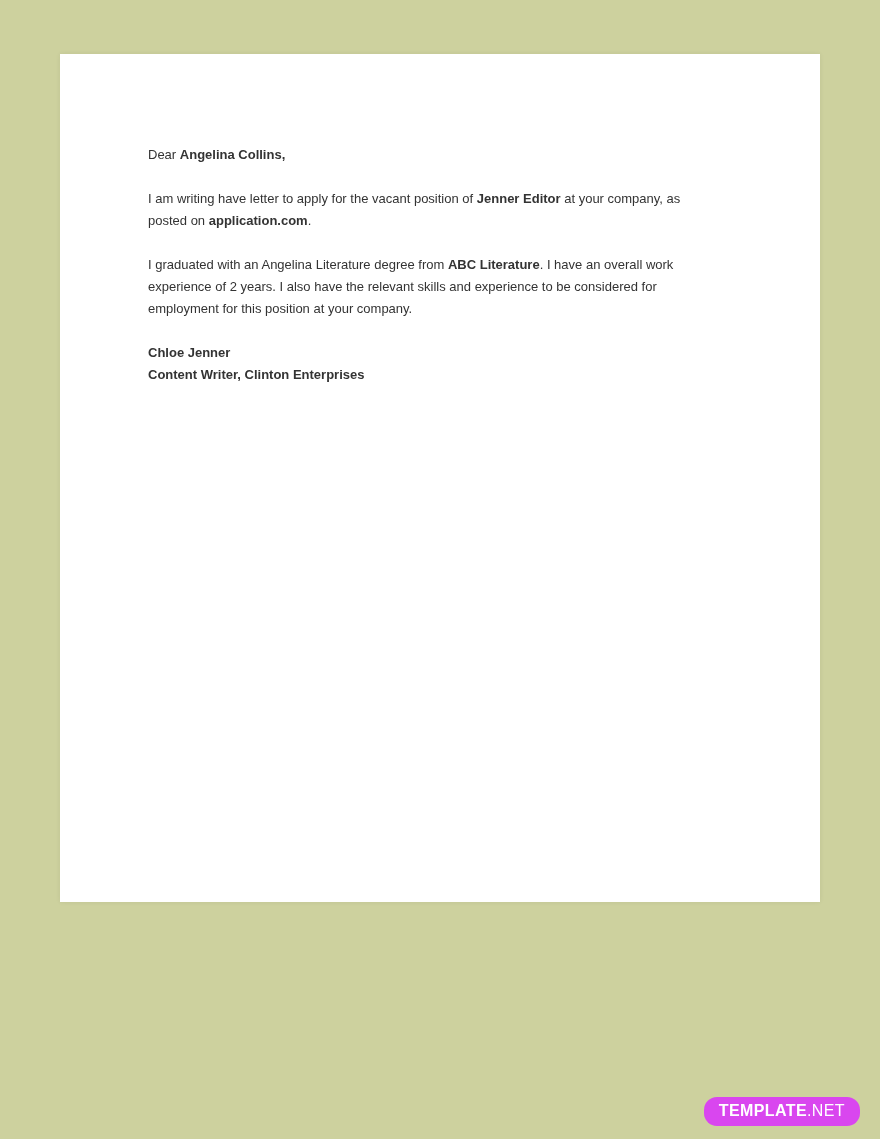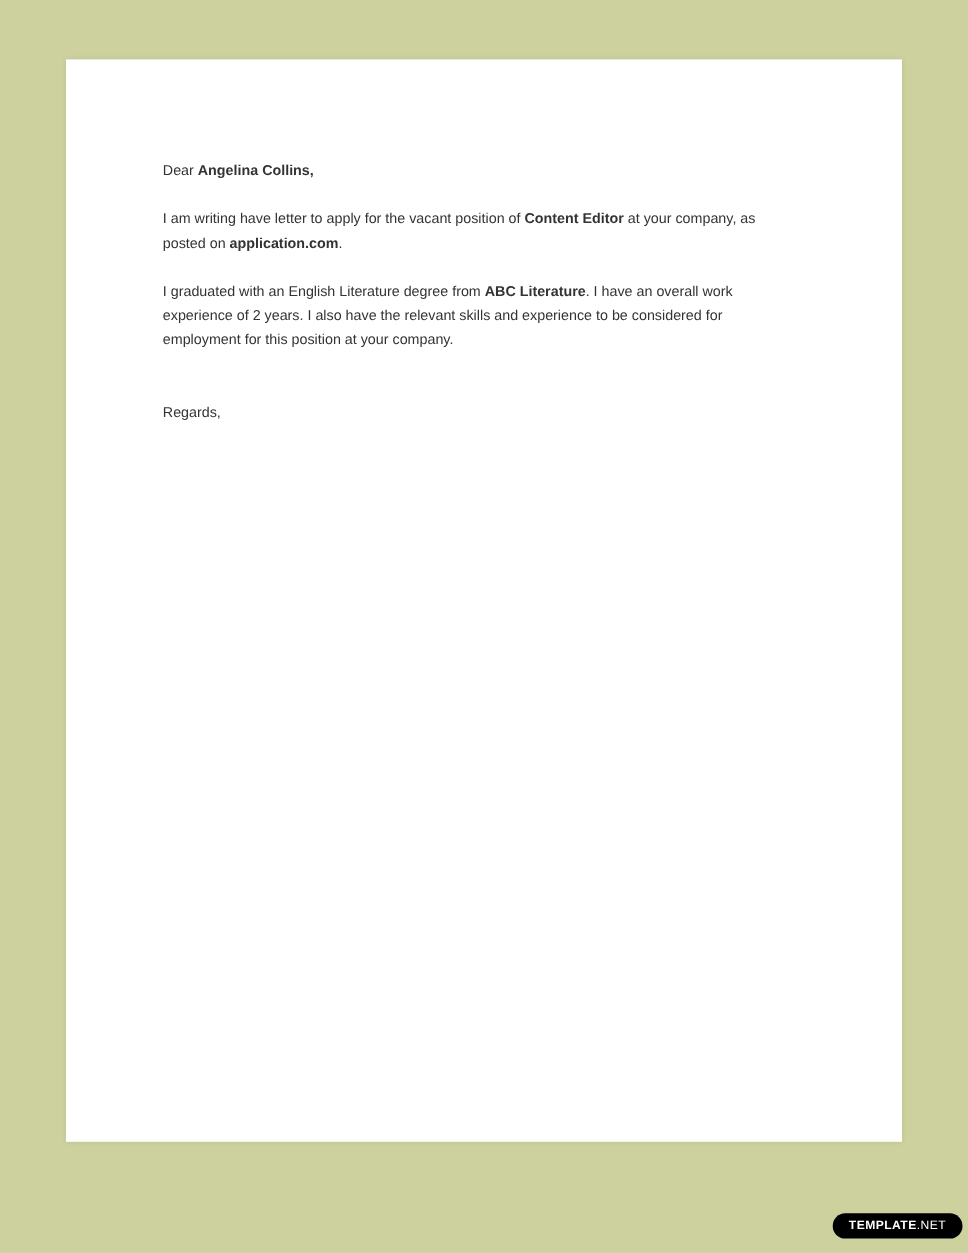--- a/index.html
+++ b/index.html
@@ -12,21 +12,21 @@
     background: #cdd19e;
     position: relative;
     overflow: hidden;
     font-family: "Liberation Sans", sans-serif;
   }
   .page {
     position: absolute;
     left: 60px;
     top: 54px;
     width: 760px;
-    height: 984px;
+    height: 848px;
     background: #ffffff;
     box-shadow: 0 0 5px rgba(0,0,0,0.07);
   }
   .letter-content {
     padding: 90px 100px 0 88px;
     color: #333333;
     font-size: 13px;
   }
   .letter-content p {
     margin: 0 0 22px 0;
@@ -40,48 +40,51 @@
   }
   .sig-line {
     line-height: 22px;
     font-weight: bold;
   }
   .sig-block {
     margin: 0;
   }
   .watermark {
     position: absolute;
-    right: 5px;
+    right: 20px;
     bottom: 13px;
-    background: #000000;
+    background: #d946ef;
     border-radius: 13px;
     padding: 5px 15px 6px 15px;
-    font-size: 11px;
+    font-size: 16px;
     color: #ffffff;
     letter-spacing: 0.4px;
     white-space: nowrap;
   }
   .watermark .wm-bold {
     font-weight: bold;
   }
 </style>
 </head>
 <body>
 
 <div class="page">
   <div class="letter-content">
 
     <p><span>Dear </span><span class="b">Angelina Collins,</span></p>
 
 
-    <p><span>I am writing have letter to apply for the vacant position of </span><span class="b">Content Editor</span><span> at your company, as posted on </span><span class="b">application.com</span><span>.</span></p>
+    <p><span>I am writing have letter to apply for the vacant position of </span><span class="b">Jenner Editor</span><span> at your company, as posted on </span><span class="b">application.com</span><span>.</span></p>
 
-    <p><span>I graduated with an English Literature degree from </span><span class="b">ABC Literature</span><span>. I have an overall work experience of 2 years. I also have the relevant skills and experience to be considered for employment for this position at your company.</span></p>
+    <p><span>I graduated with an Angelina Literature degree from </span><span class="b">ABC Literature</span><span>. I have an overall work experience of 2 years. I also have the relevant skills and experience to be considered for employment for this position at your company.</span></p>
 
 
 
-    <p class="closing">Regards,</p>
 
+    <p class="sig-block">
+      <span class="sig-line">Chloe Jenner</span><br>
+      <span class="sig-line">Content Writer, Clinton Enterprises</span>
+    </p>
 
   </div>
 </div>
 
 <div class="watermark"><span class="wm-bold">TEMPLATE</span><span>.NET</span></div>
 
 </body></html>

